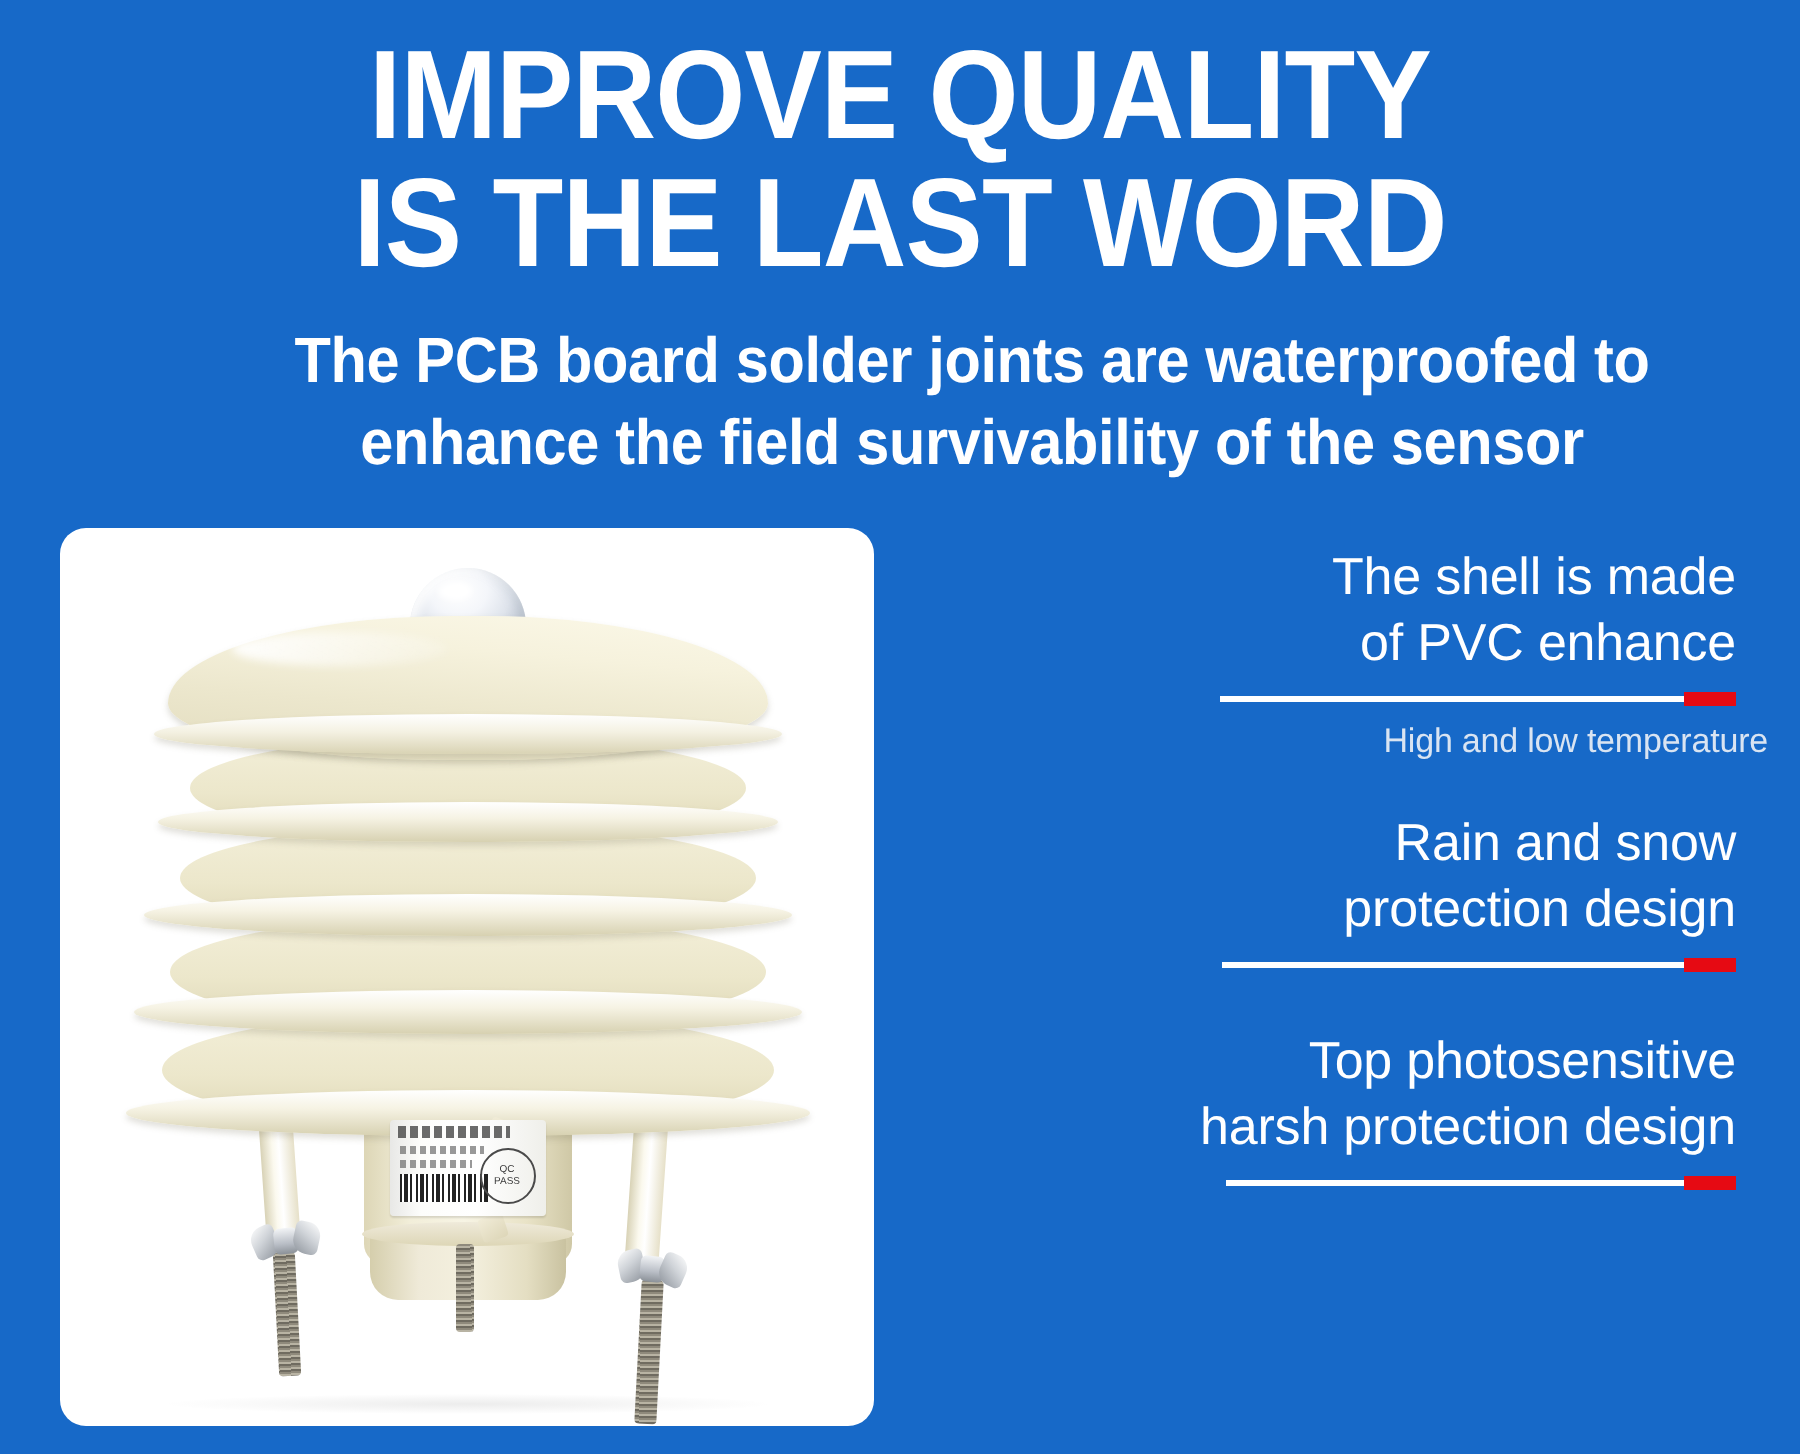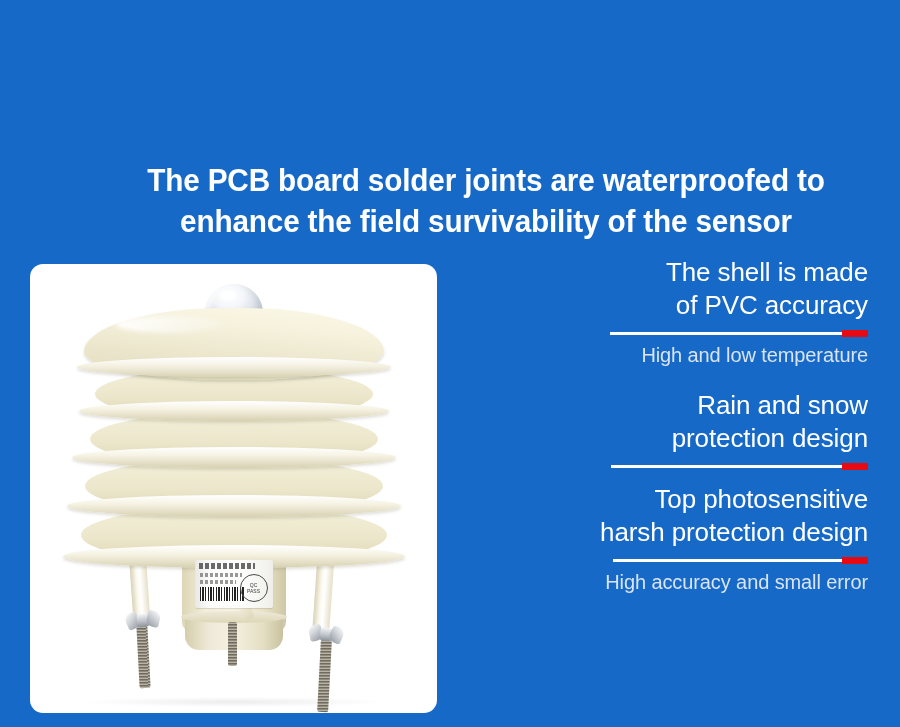--- a/index.html
+++ b/index.html
@@ -337,21 +337,21 @@
     height: 10px;
     border-radius: 50%;
     background: radial-gradient(ellipse at center, rgba(110,110,110,0.13) 0%, rgba(255,255,255,0) 72%);
     z-index: 0;
   }
 
   
   .features {
     position: absolute;
     left: 450px;
-    top: 256px;
+    top: 272px;
     width: 450px;
   }
   .feature {
     position: relative;
     width: 450px;
     text-align: right;
     margin-bottom: 6px;
   }
   .feature-title {
     color: #ffffff;
@@ -380,38 +380,42 @@
     right: 32px;
     top: 1px;
     width: 26px;
     height: 7px;
     background: #e60a13;
   }
   .feature-desc {
     color: #d9e4f2;
     font-family: "Liberation Sans", sans-serif;
     font-weight: normal;
-    font-size: 20px;
+    font-size: 17px;
     line-height: 24px;
-    padding-right: 32px;
+    padding-right: 16px;
     letter-spacing: -0.1px;
   }
 
   .f1 .rule-white { width: 232px; }
   .f2 .rule-white { width: 231px; }
   .f3 .rule-white { width: 229px; }
 
   .f1 { margin-bottom: 22px; }
-  .f2 { margin-bottom: 13px; }
+  .f2 { margin-bottom: 28px; }
 </style>
 </head>
 <body>
 
 <div id="poster">
 
+  <div class="headline-block">
+    <div class="headline-line">IMPROVE QUALITY</div>
+    <div class="headline-line">IS THE LAST WORD</div>
+  </div>
 
   <div class="subhead-block">
     <div class="subhead-line">The PCB board solder joints are waterproofed to</div>
     <div class="subhead-line">enhance the field survivability of the sensor</div>
   </div>
 
   <div class="photo-card">
     <div class="photo-shadow"></div>
 
     <div class="sensor">
@@ -467,21 +471,21 @@
       </div>
 
     </div>
   </div>
 
   <div class="features">
 
     <div class="feature f1">
       <div class="feature-title">
         <div>The shell is made</div>
-        <div>of PVC accuracy</div>
+        <div>of PVC enhance</div>
       </div>
       <div class="feature-rule">
         <div class="rule-white"></div>
         <div class="rule-red"></div>
       </div>
       <div class="feature-desc">
         <div>High and low temperature</div>
       </div>
     </div>
 
@@ -498,20 +502,17 @@
 
     <div class="feature f3">
       <div class="feature-title">
         <div>Top photosensitive</div>
         <div>harsh protection design</div>
       </div>
       <div class="feature-rule">
         <div class="rule-white"></div>
         <div class="rule-red"></div>
       </div>
-      <div class="feature-desc">
-        <div>High accuracy and small error</div>
-      </div>
     </div>
 
   </div>
 
 </div>
 
 </body></html>

